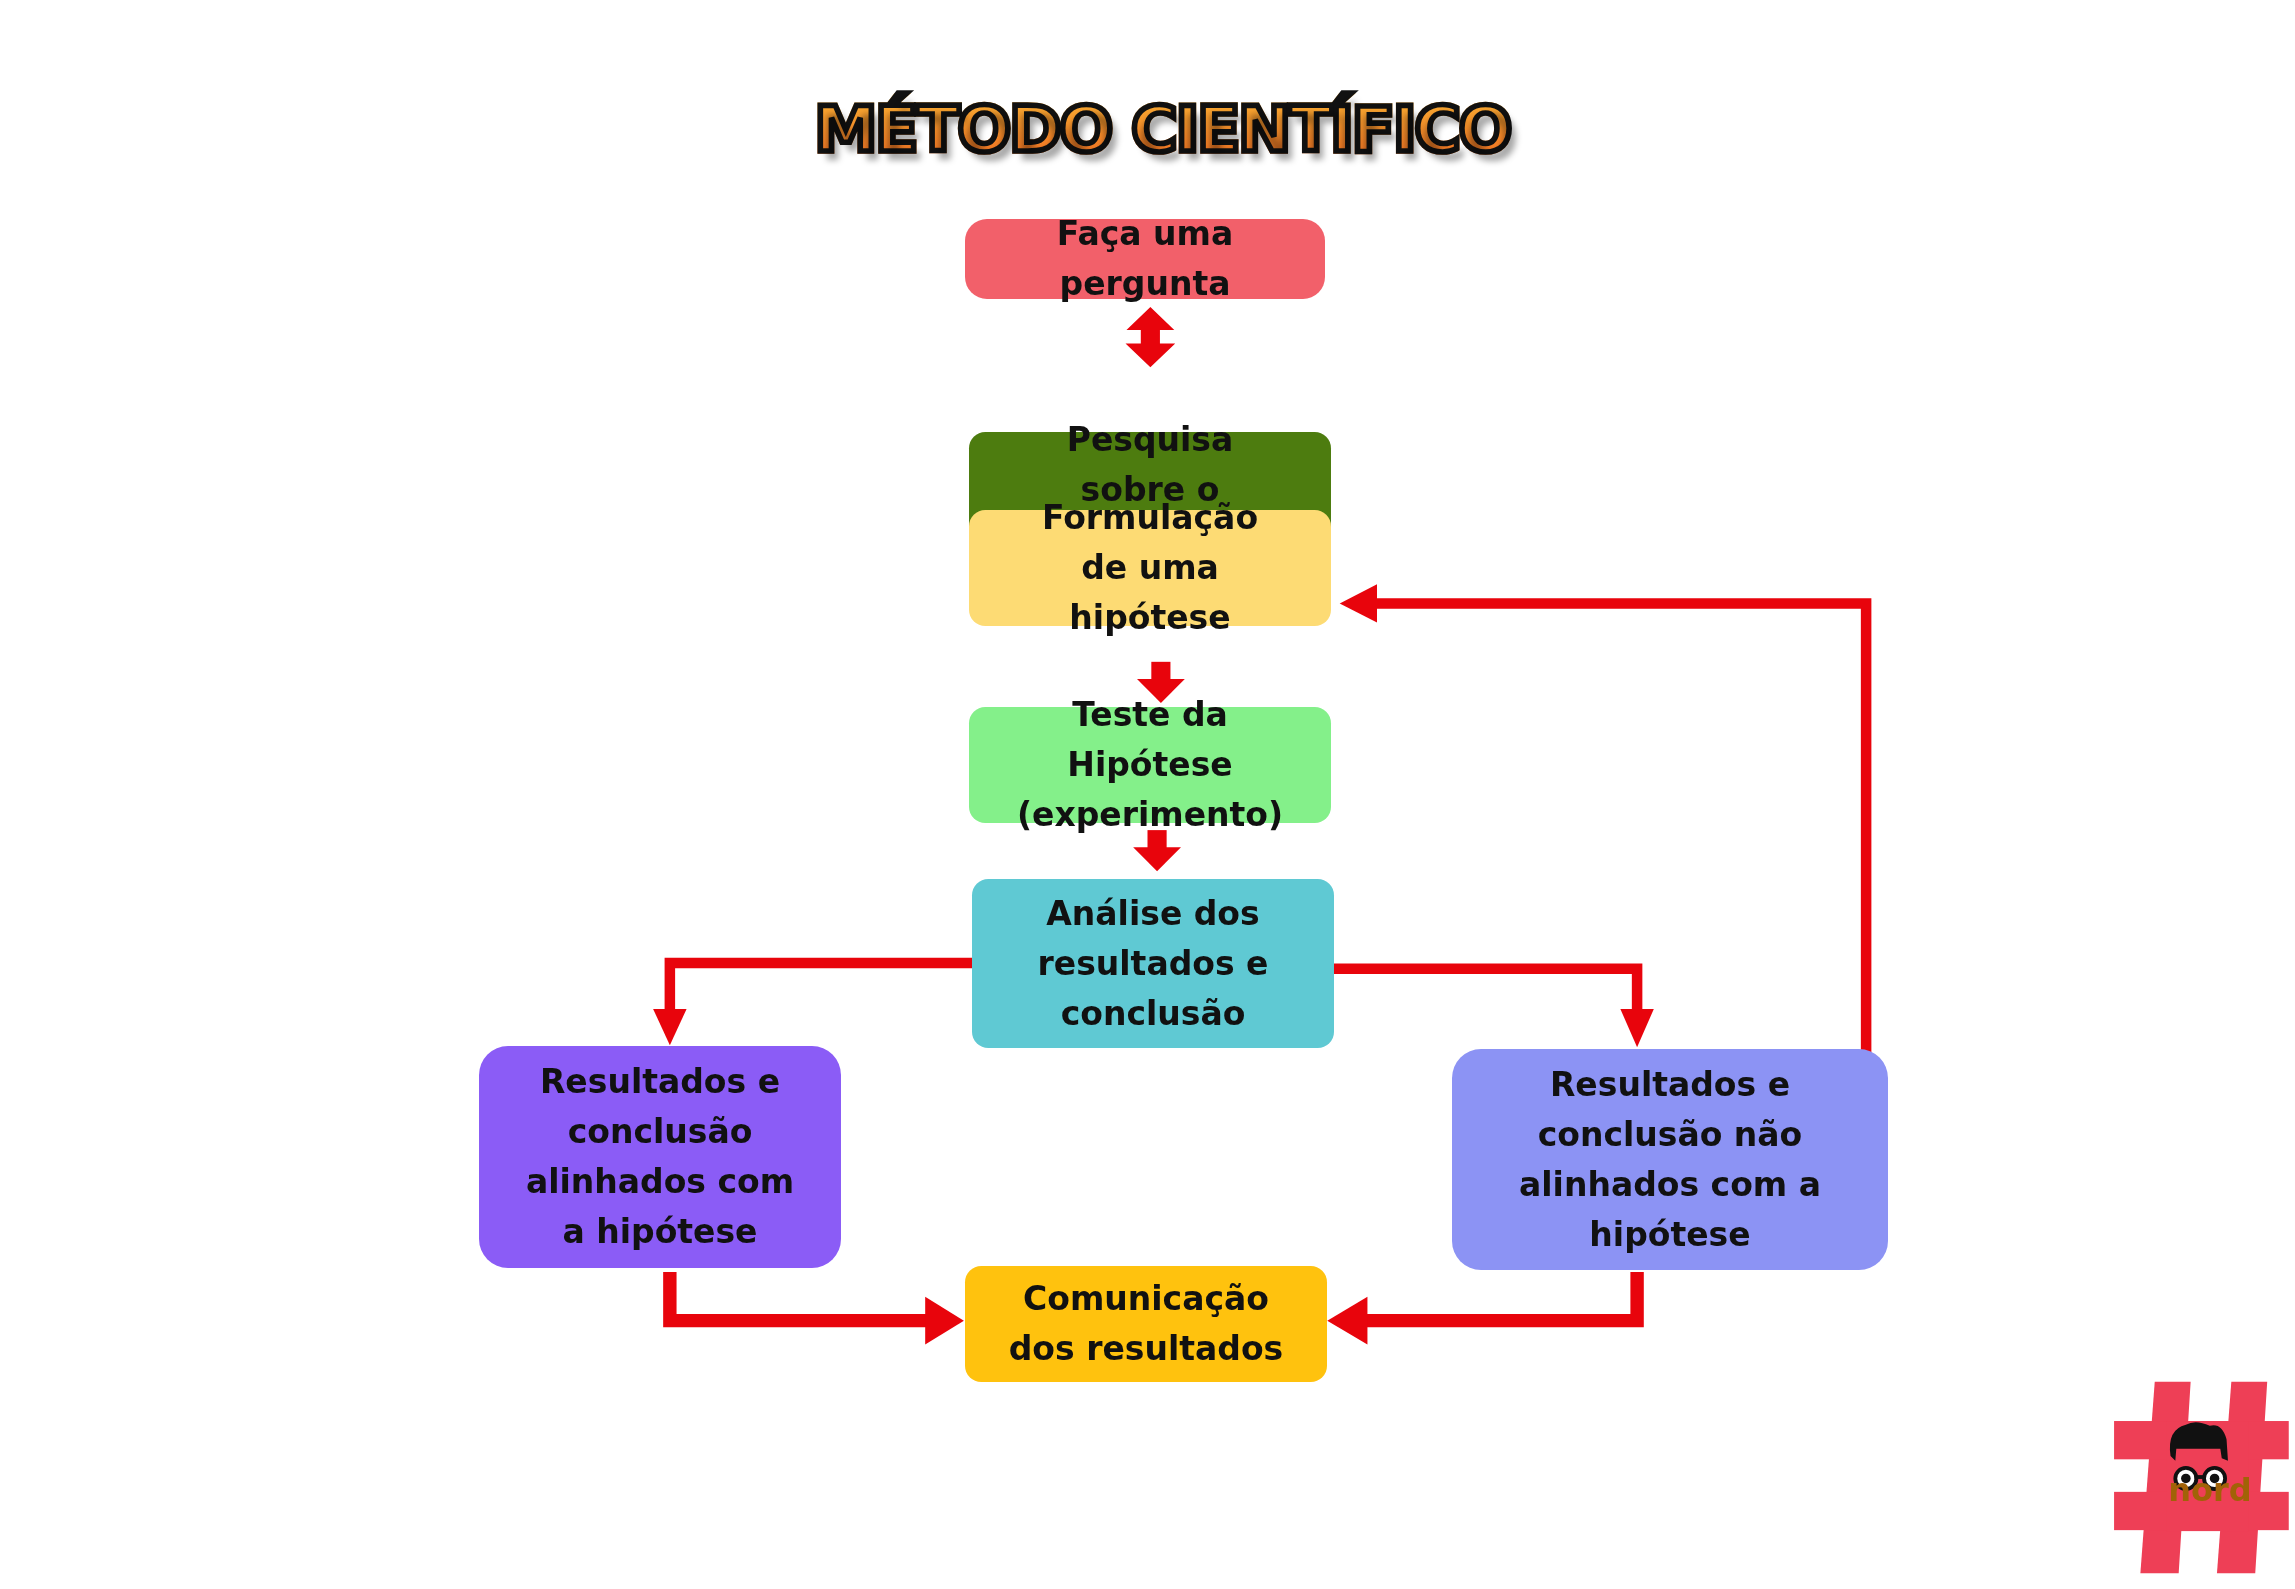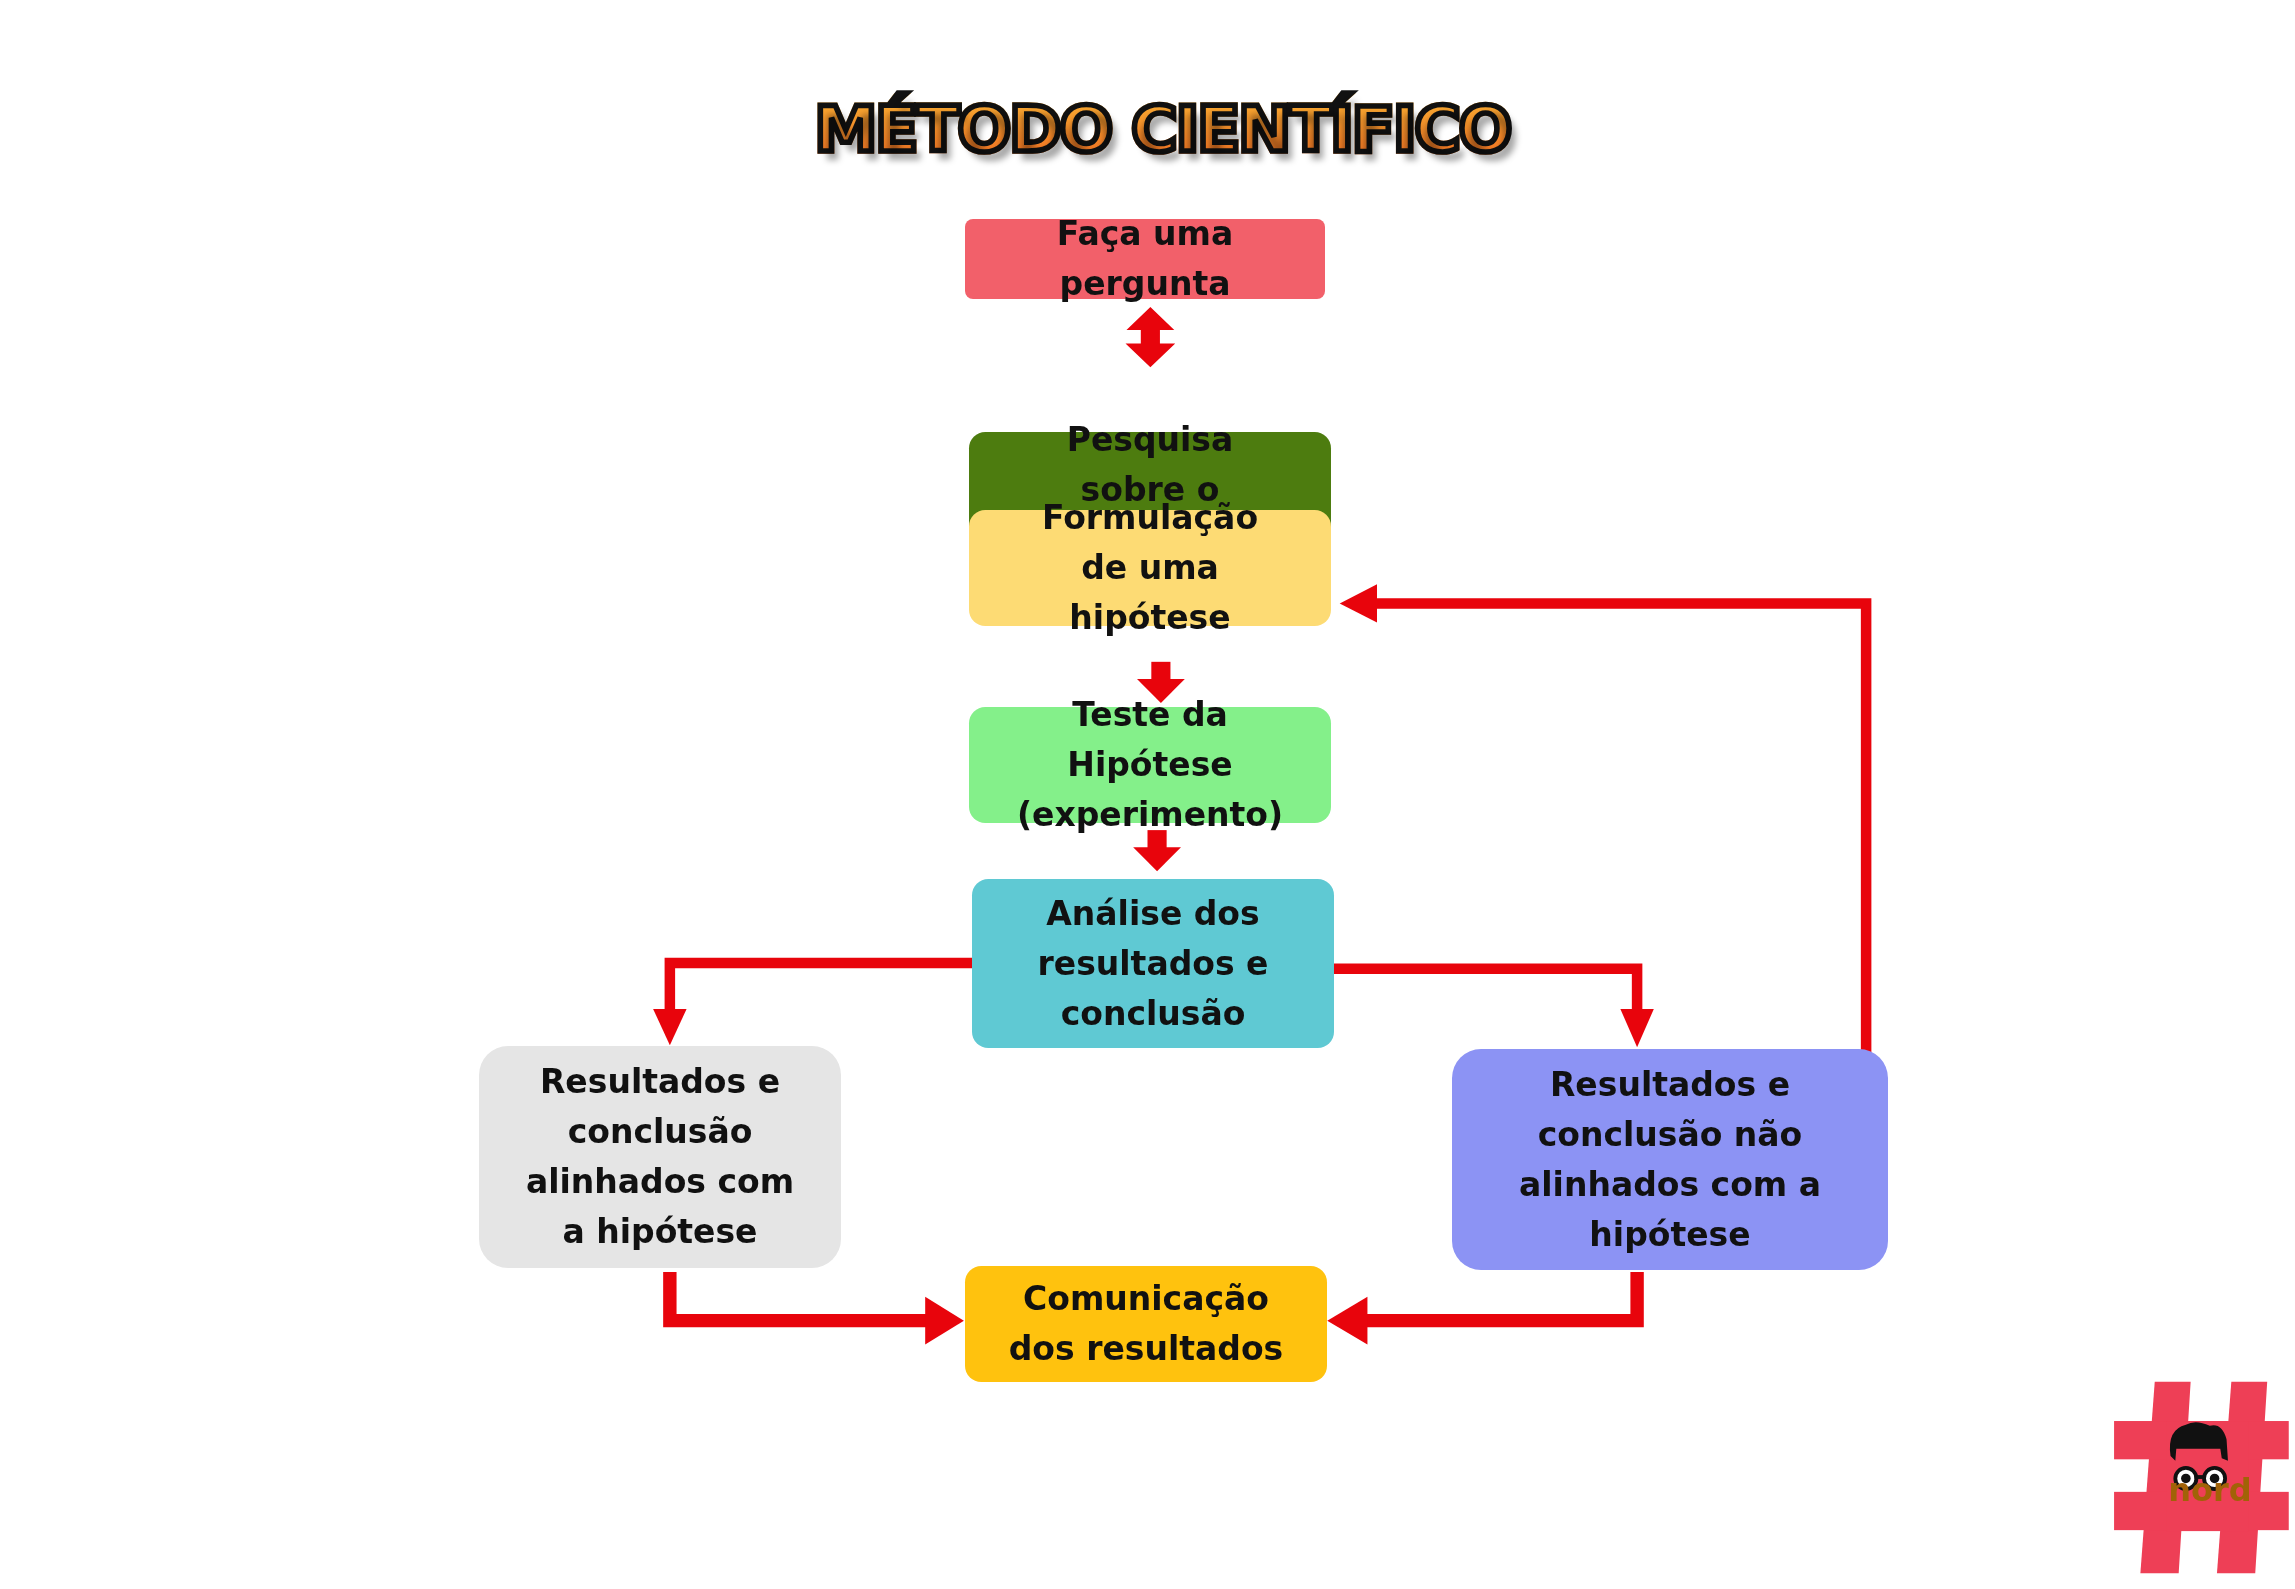--- a/index.html
+++ b/index.html
@@ -64,41 +64,41 @@
   </g>
   <g fill="#E8040C">
     <polygon points="1366,2110 1436,2110 1401,2186"></polygon>
     <polygon points="3389,2110 3459,2110 3424,2190"></polygon>
     <polygon points="2880,1222 2880,1302 2802,1262"></polygon>
     <polygon points="1935,2712 1935,2812 2016,2762"></polygon>
     <polygon points="2860,2712 2860,2812 2776,2762"></polygon>
   </g>
 </svg>
 
-<div class="box" style="left:965px; top:219px; width:360px; height:80px; background:#F2606A; border-radius:8px;">
+<div class="box" style="left:965px; top:219px; width:360px; height:80px; background:#F2606A; border-radius:22px;">
   <span>Faça uma pergunta</span>
 </div>
 
 <div class="box" style="left:969px; top:384px; width:362px; height:116px; background:#4d7c0f; padding:0 48px;margin-top:48px;">
   <span>Pesquisa sobre o assunto</span>
 </div>
 
 <div class="box" style="left:969px; top:510px; width:362px; height:116px; background:#FDDB74; padding:0 53px;">
   <span>Formulação de uma hipótese</span>
 </div>
 
 <div class="box" style="left:969px; top:707px; width:362px; height:116px; background:#84F08A; padding:0 29px;">
   <span>Teste da Hipótese (experimento)</span>
 </div>
 
 <div class="box" style="left:972px; top:879px; width:362px; height:169px; background:#5FC9D3; padding:0 57px;">
   <span>Análise dos resultados e conclusão</span>
 </div>
 
-<div class="box" style="left:479px; top:1046px; width:362px; height:222px; background:#e5e5e5; border-radius:29px; padding:0 38px;">
+<div class="box" style="left:479px; top:1046px; width:362px; height:222px; background:#8b5cf6; border-radius:29px; padding:0 38px;">
   <span>Resultados e conclusão alinhados com a hipótese</span>
 </div>
 
 <div class="box" style="left:1452px; top:1049px; width:436px; height:221px; background:#8C93F4; border-radius:29px; padding:0 29px;">
   <span>Resultados e conclusão não alinhados com a hipótese</span>
 </div>
 
 <div class="box" style="left:965px; top:1266px; width:362px; height:116px; background:#FFC20E; padding:4px 29px;">
   <span>Comunicação dos resultados</span>
 </div>

